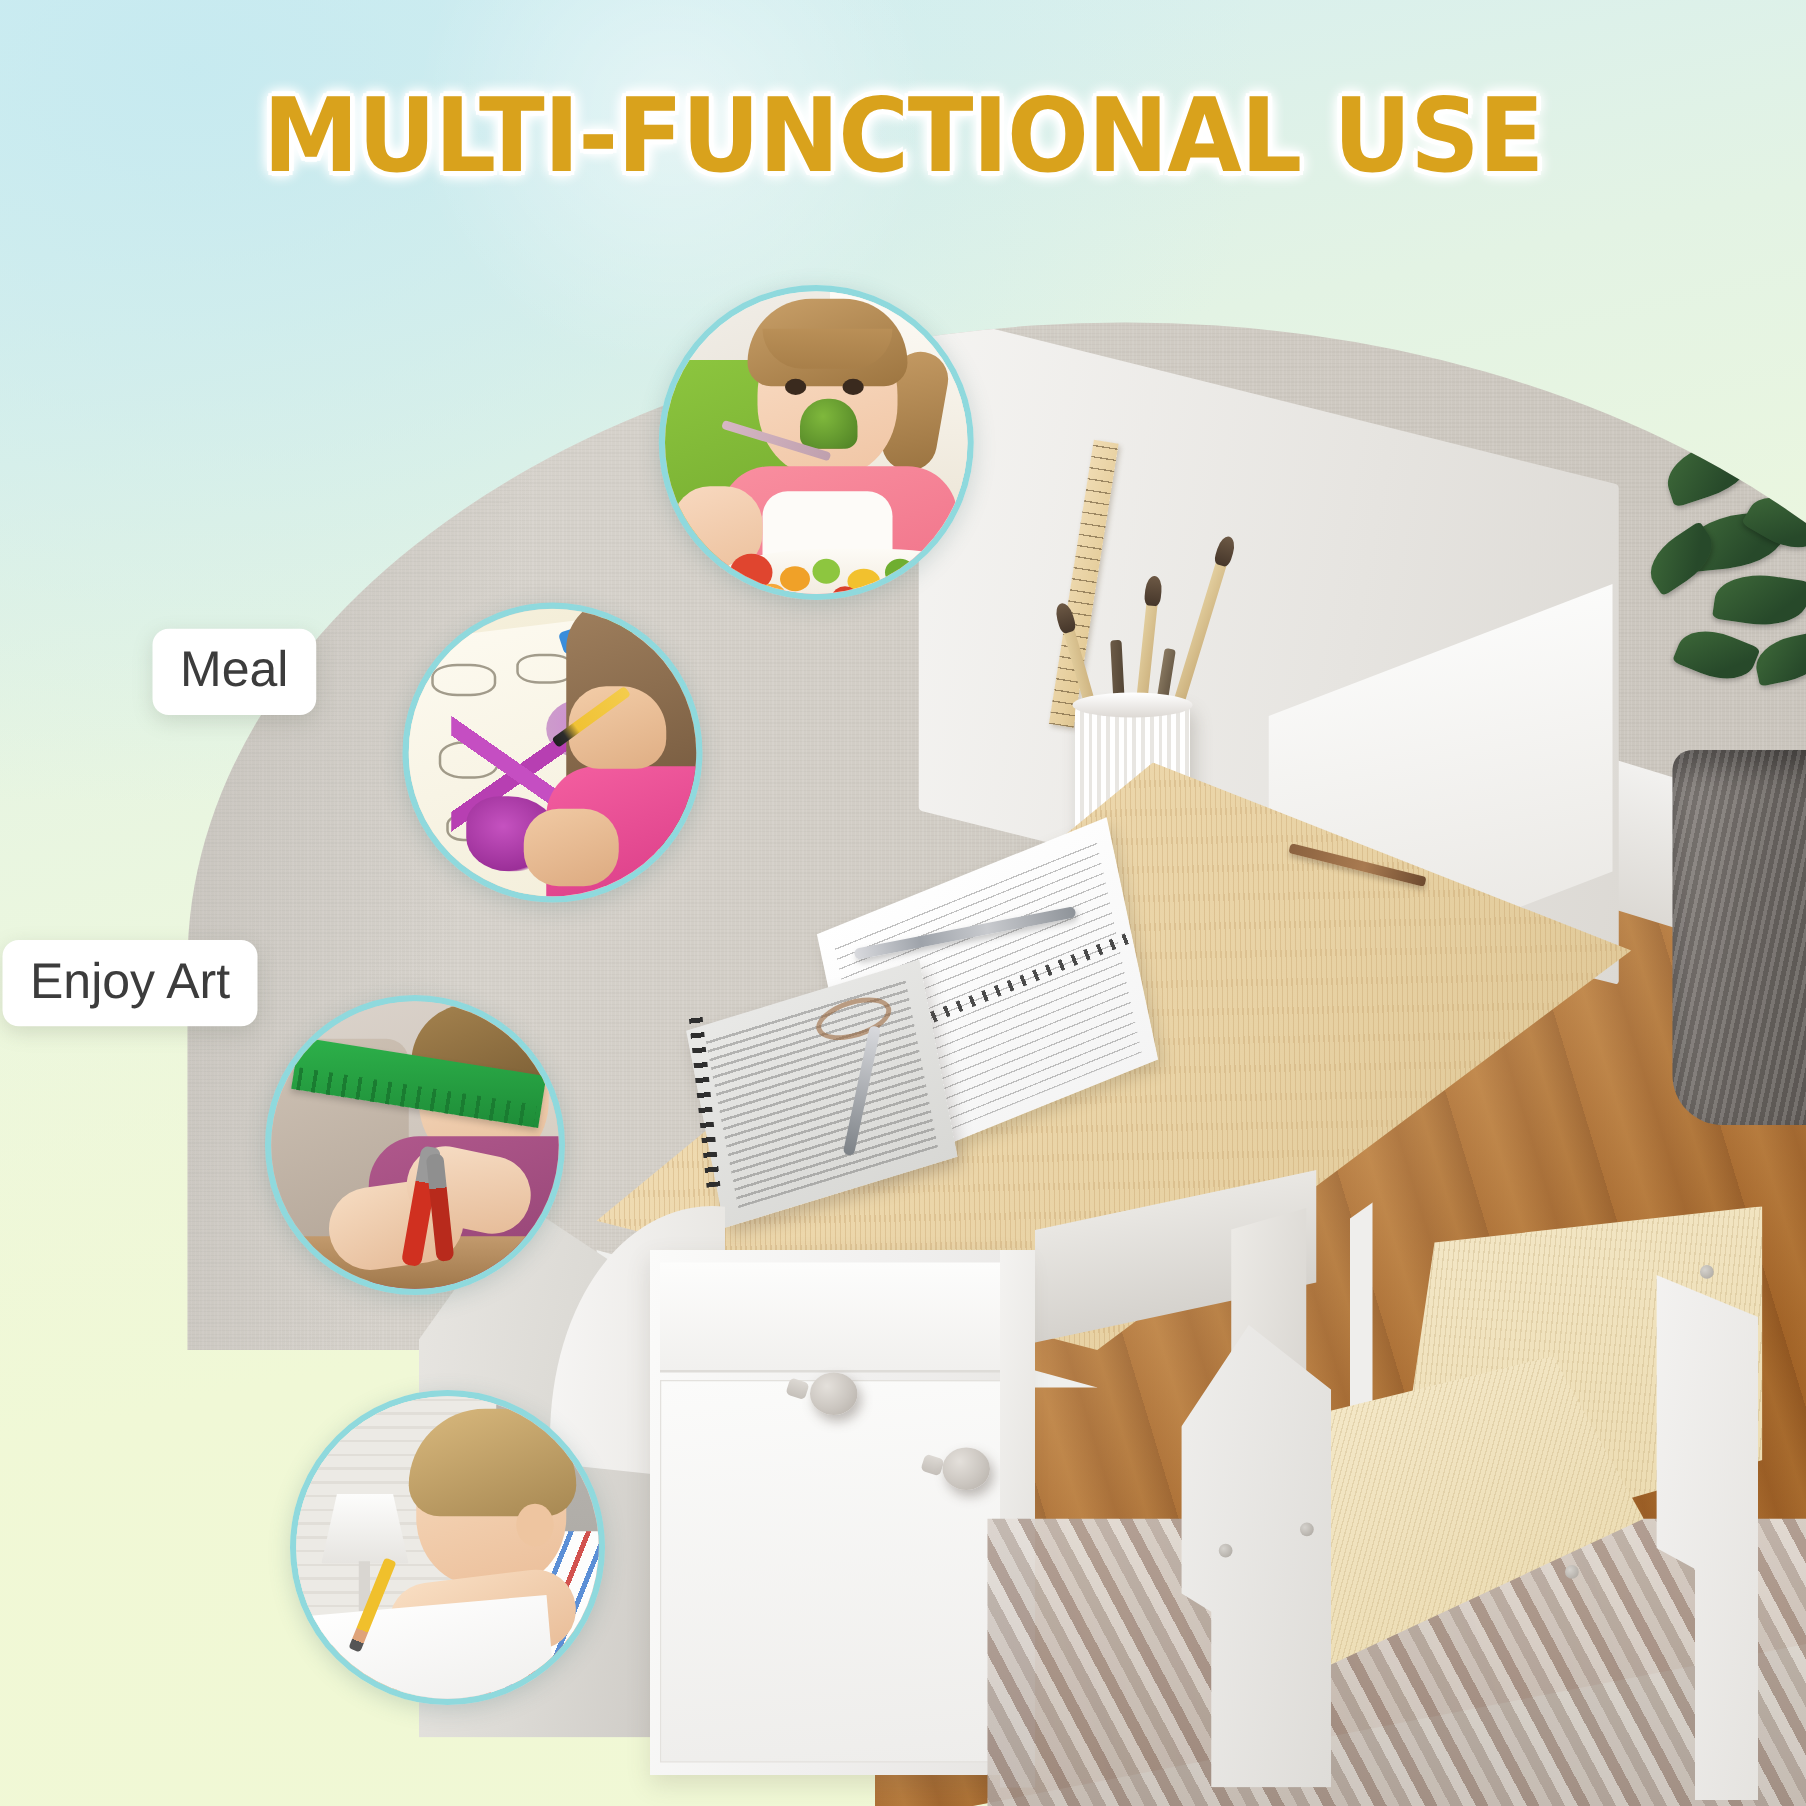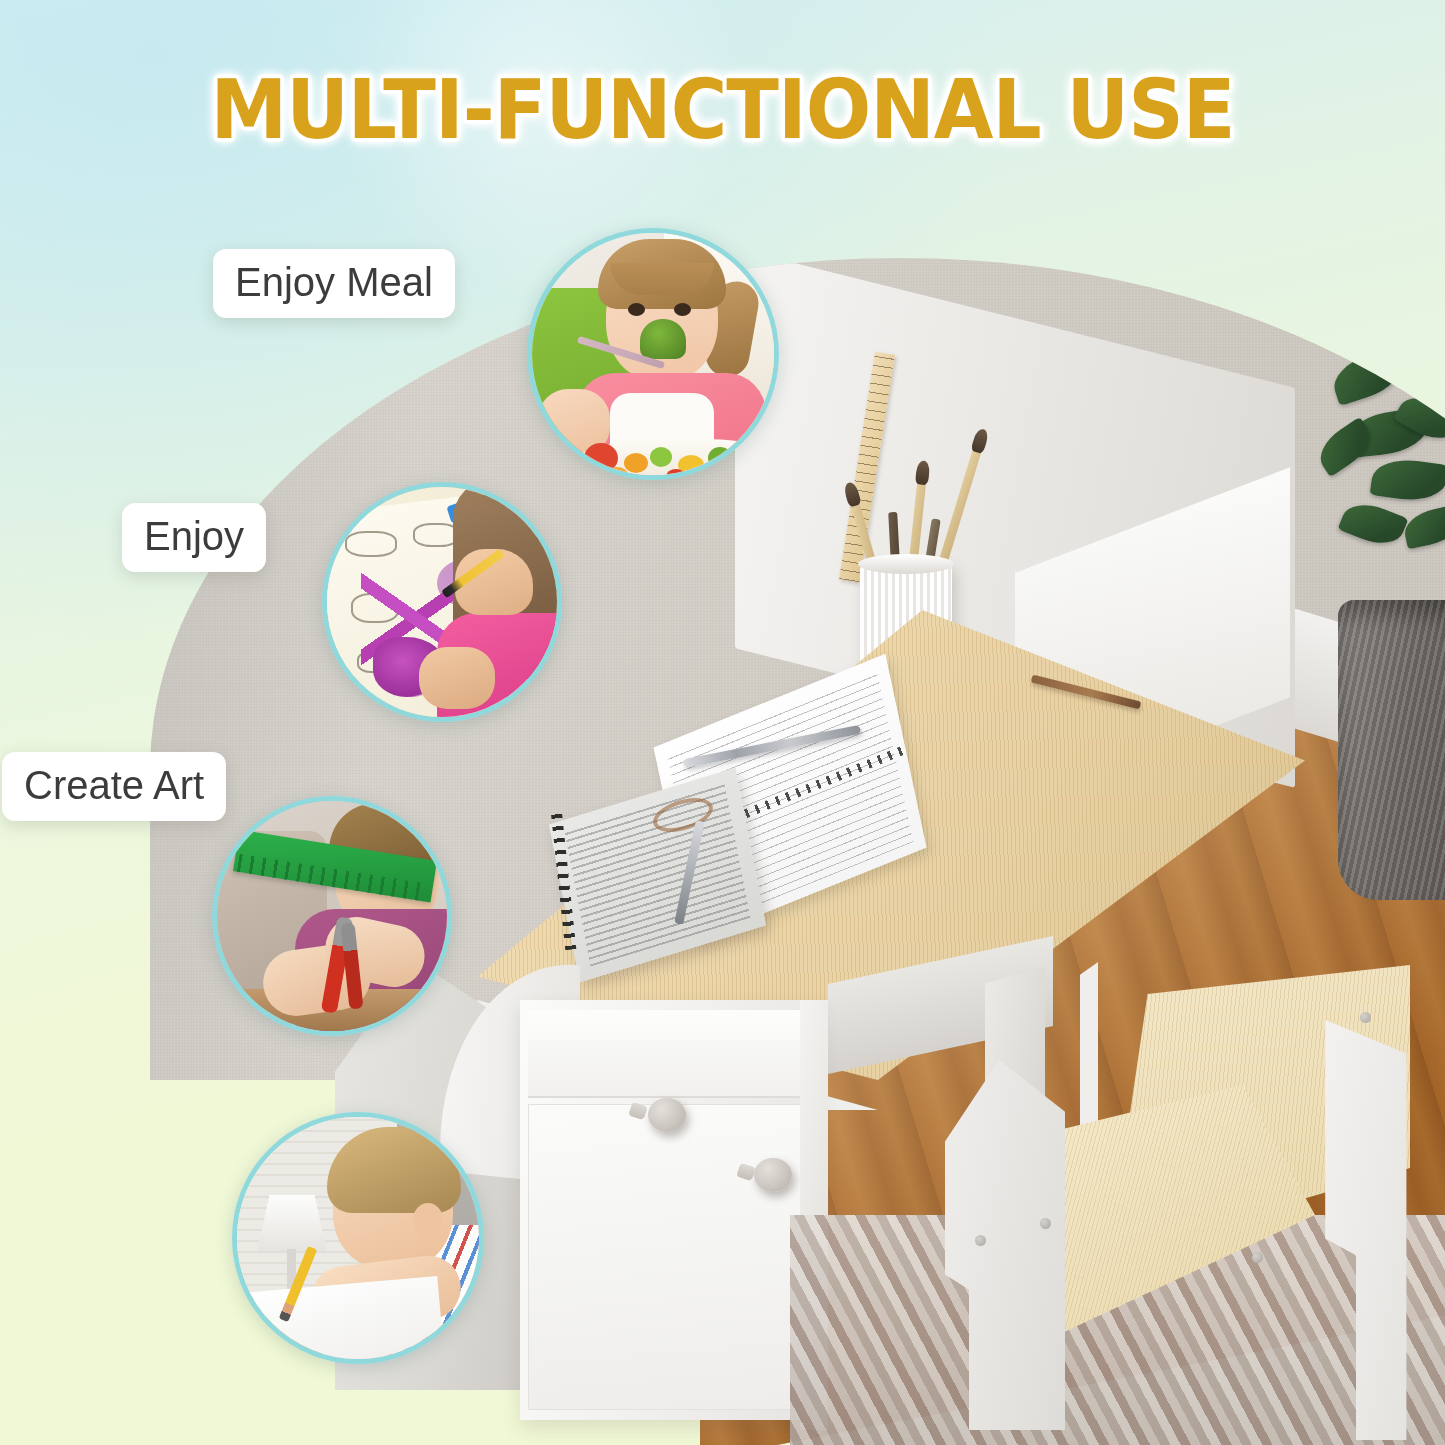--- a/index.html
+++ b/index.html
@@ -584,21 +584,20 @@
       <div class="chair-side-r"></div>
       <div class="screw" style="left:975px;top:1235px;"></div>
       <div class="screw" style="left:1040px;top:1218px;"></div>
       <div class="screw" style="left:1252px;top:1252px;"></div>
       <div class="screw" style="left:1360px;top:1012px;"></div>
     </div>
   </div>
 
   <div class="title">MULTI-FUNCTIONAL USE</div>
 
-  <div class="label-box" id="label-enjoy-meal">Enjoy Meal</div>
 
   <div class="circle" id="circle-enjoy-meal">
     <div class="ph ph-meal">
       <div class="meal-bg-r"></div>
       <div class="meal-chair"></div>
       <div class="meal-pigtail"></div>
       <div class="meal-head"></div>
       <div class="meal-hair"></div>
       <div class="meal-fringe"></div>
       <div class="meal-eye l"></div>
@@ -614,42 +613,42 @@
       <div class="veg" style="left:92px;top:220px;width:24px;height:20px;background:#f0a128;"></div>
       <div class="veg" style="left:118px;top:214px;width:22px;height:20px;background:#8dc63f;"></div>
       <div class="veg" style="left:146px;top:222px;width:26px;height:20px;background:#f2c12e;"></div>
       <div class="veg" style="left:176px;top:214px;width:24px;height:22px;background:#6fae30;"></div>
       <div class="veg" style="left:204px;top:222px;width:28px;height:22px;background:#e0452f;"></div>
       <div class="veg" style="left:74px;top:234px;width:22px;height:16px;background:#f5a83b;"></div>
       <div class="veg" style="left:134px;top:236px;width:20px;height:16px;background:#d9402b;"></div>
     </div>
   </div>
 
-  <div class="label-box" id="label-draw">Enjoy</div>
+  <div class="label-box" id="label-draw">Meal</div>
 
   <div class="circle" id="circle-draw">
     <div class="ph ph-draw">
       <div class="draw-paper"></div>
       <div class="draw-sketch" style="left:18px;top:44px;width:52px;height:26px;"></div>
       <div class="draw-sketch" style="left:86px;top:36px;width:46px;height:24px;"></div>
       <div class="draw-sketch" style="left:24px;top:106px;width:48px;height:30px;"></div>
       <div class="draw-sketch" style="left:30px;top:164px;width:34px;height:22px;"></div>
       <div class="draw-blob"></div>
       <div class="draw-purple"></div>
       <div class="draw-purple2"></div>
       <div class="draw-pencils"></div>
       <div class="draw-child"></div>
       <div class="draw-shirt"></div>
       <div class="draw-hand"></div>
       <div class="draw-brush"></div>
       <div class="draw-hand2"></div>
     </div>
   </div>
 
-  <div class="label-box" id="label-create-art">Create Art</div>
+  <div class="label-box" id="label-create-art">Enjoy Art</div>
 
   <div class="circle" id="circle-create-art">
     <div class="ph ph-art">
       <div class="art-bg-r"></div>
       <div class="art-sofa"></div>
       <div class="art-head"></div>
       <div class="art-hair"></div>
       <div class="art-shirt"></div>
       <div class="art-table"></div>
       <div class="art-arm-l"></div>

